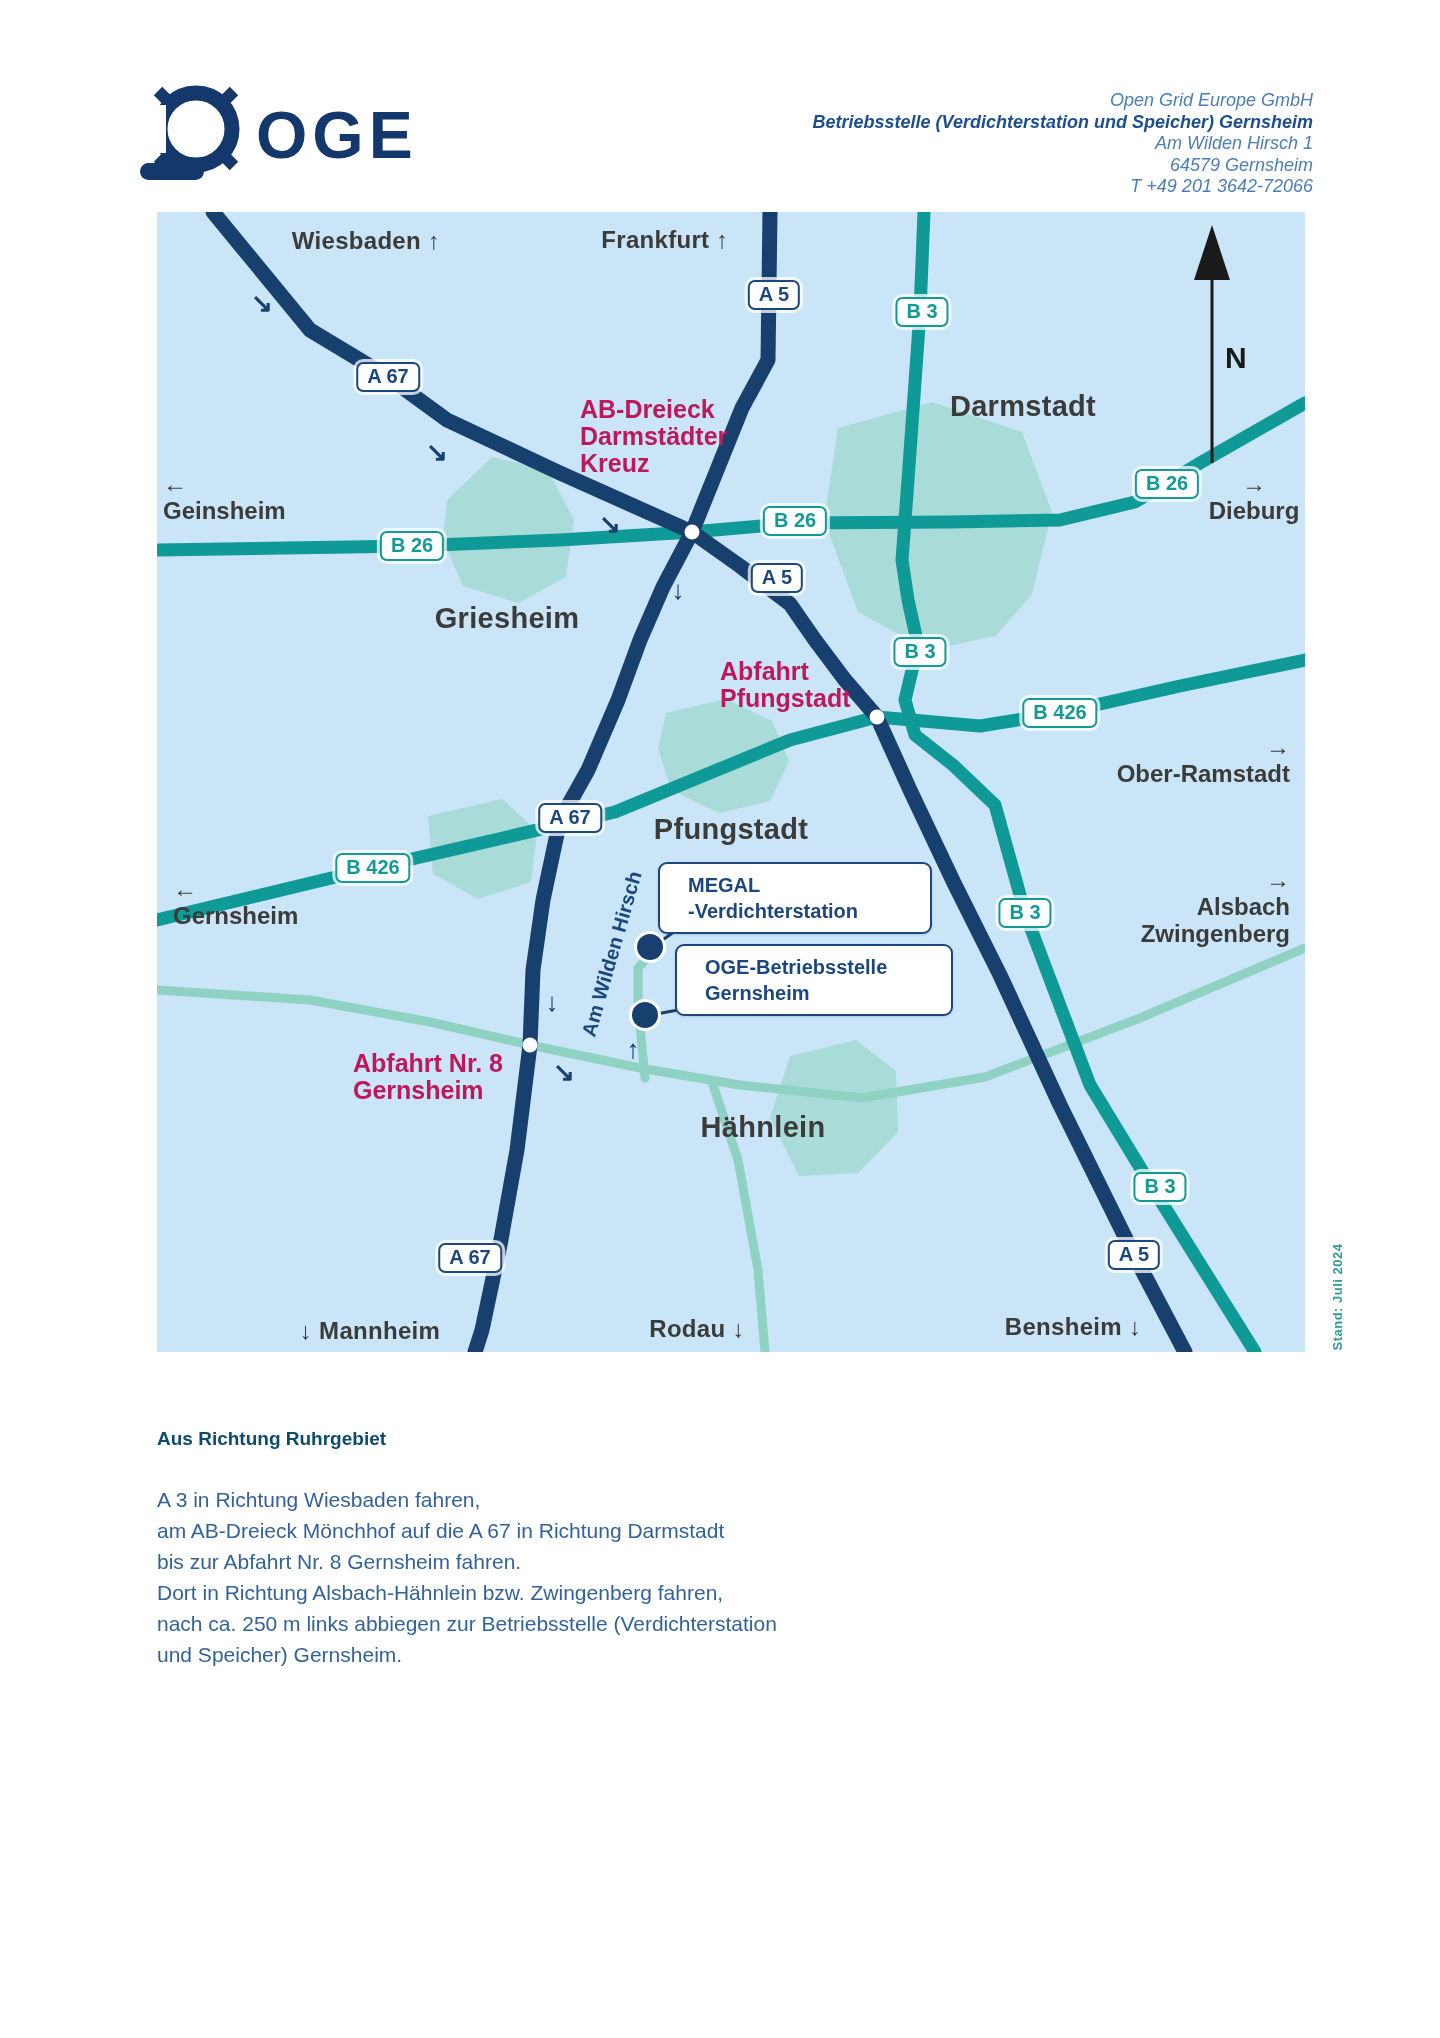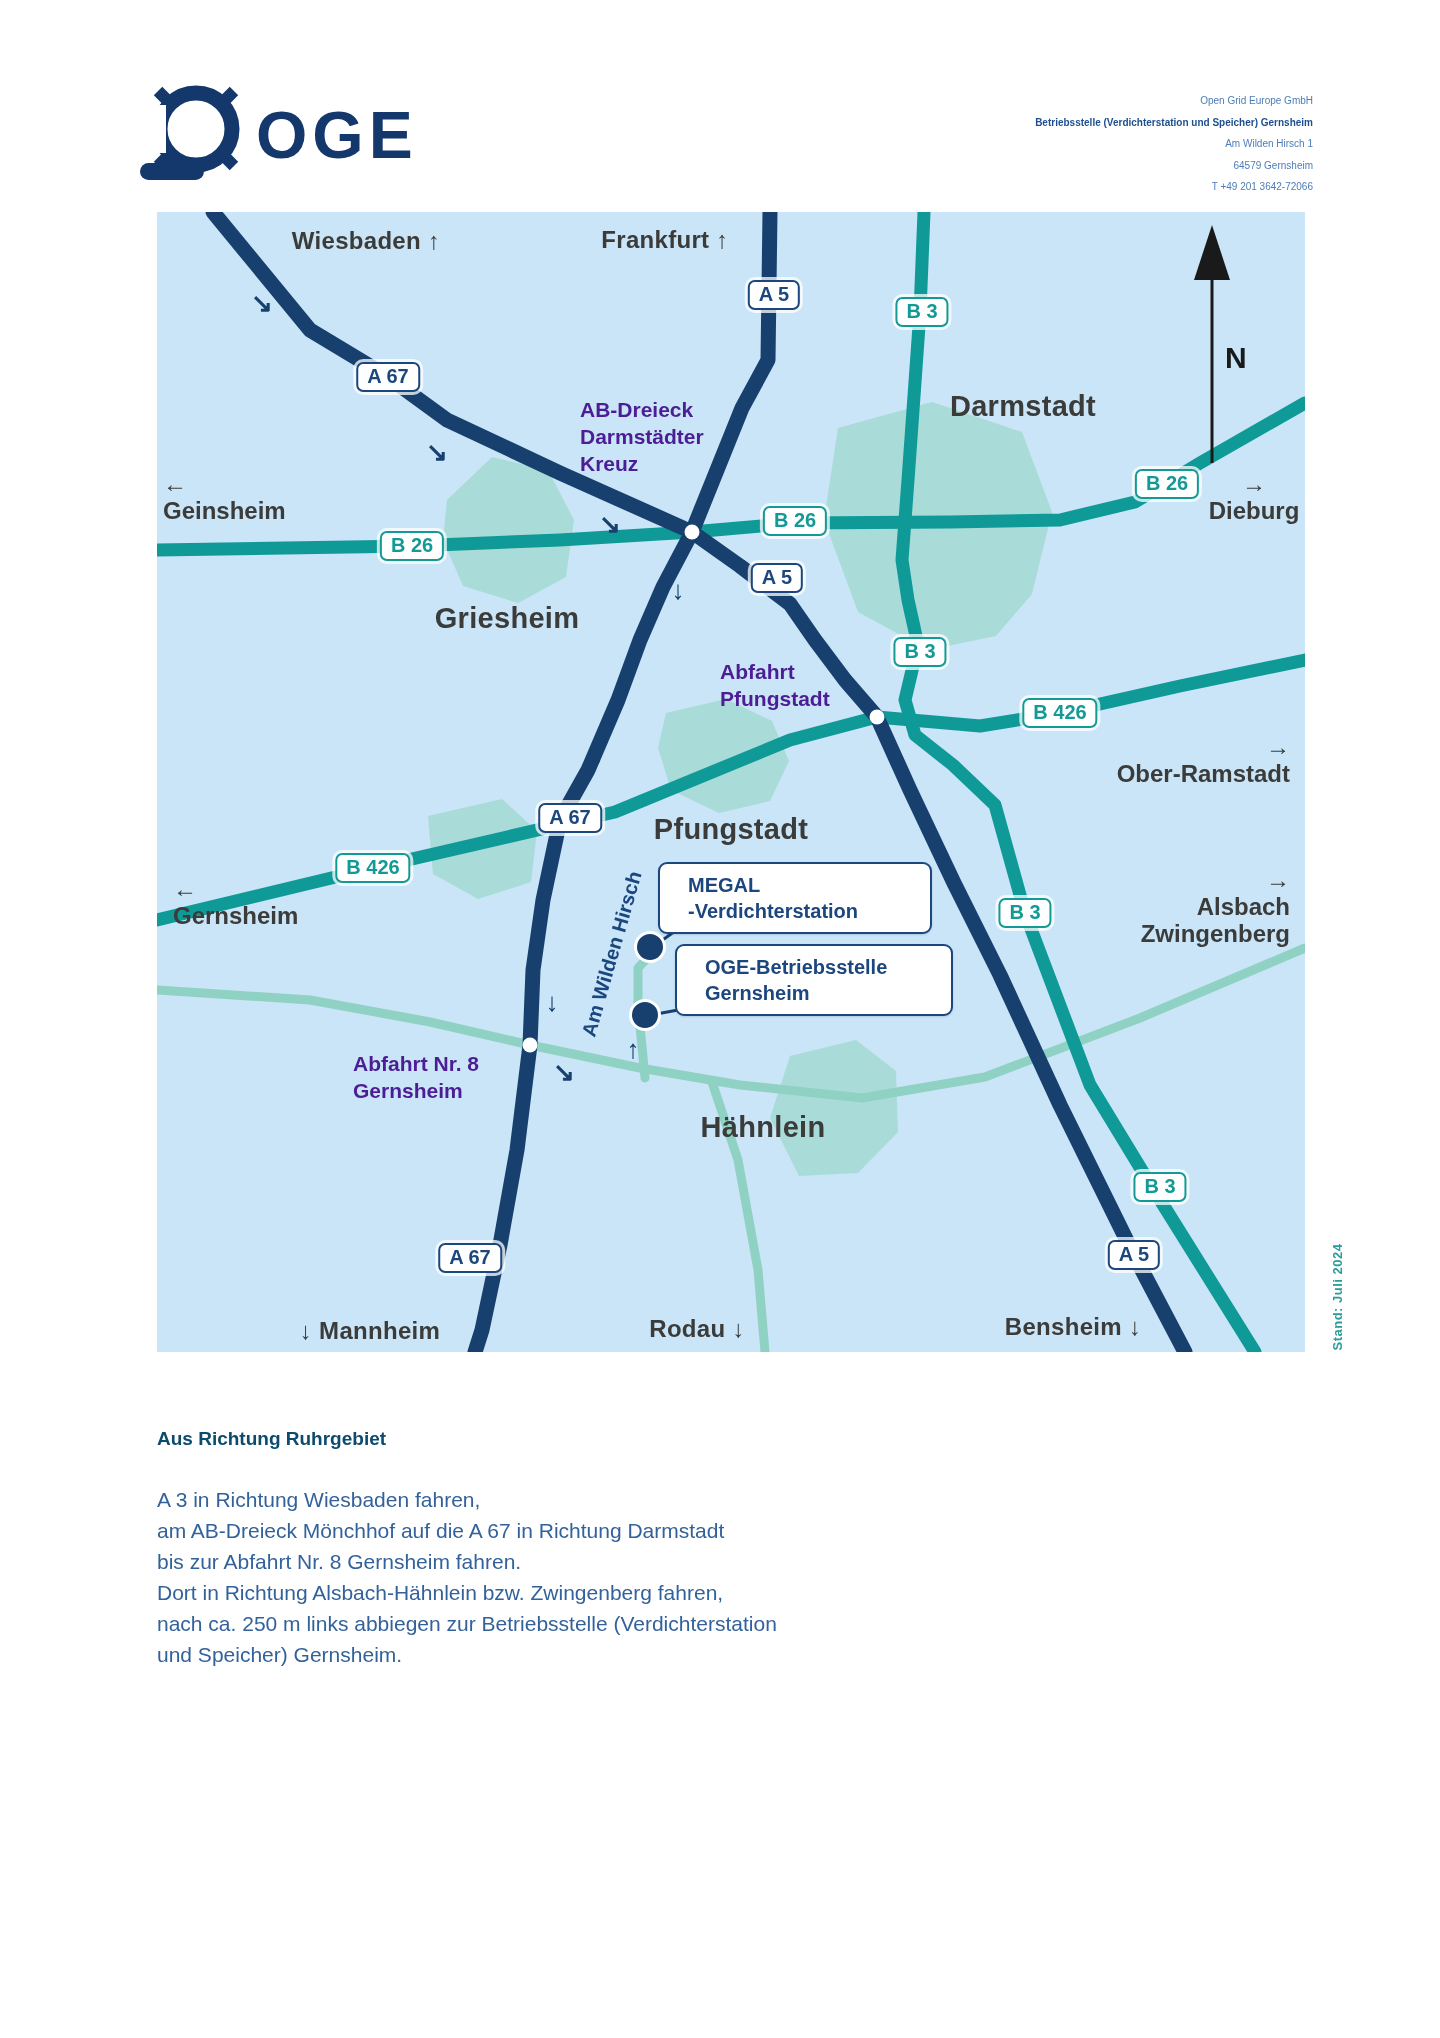--- a/index.html
+++ b/index.html
@@ -1,39 +1,39 @@
 <!DOCTYPE html>
 <html><head>
 <meta charset="utf-8">
 <style>
   html,body{margin:0;padding:0;background:#fff;}
   body{position:relative;width:1440px;height:2038px;overflow:hidden;
        font-family:"Liberation Sans",sans-serif;}
   
   #logo{position:absolute;left:120px;top:50px;width:320px;height:130px;}
   #address{position:absolute;top:90px;right:127px;text-align:right;
-           font-size:10px;line-height:21.5px;color:#4b7db8;}
+           font-size:18px;line-height:21.5px;color:#4b7db8;font-style:italic;}
   #address .bold{font-weight:bold;color:#1d4f90;}
   
   #map{position:absolute;left:157px;top:212px;width:1148px;height:1140px;}
   #map svg.base{position:absolute;left:0;top:0;width:100%;height:100%;}
   svg text{font-family:"Liberation Sans",sans-serif;}
   .badge{position:absolute;transform:translate(-50%,-50%);background:#fff;
          font-weight:bold;font-size:20px;padding:1px 9px 2px;border-radius:7px;
          box-shadow:0 0 0 3px rgba(255,255,255,.75);white-space:nowrap;}
   .badge.a{color:#1c477e;border:2.5px solid #1c477e;}
   .badge.b{color:#149a96;border:2.5px solid #149a96;}
   .city{position:absolute;transform:translate(-50%,-50%);color:#3b3b3a;
         font-weight:bold;font-size:24px;white-space:nowrap;letter-spacing:.3px;}
   .city.big{font-size:29px;}
   .dirblock{position:absolute;color:#3b3b3a;font-weight:bold;font-size:24px;
             line-height:27px;white-space:nowrap;}
   .dirblock.right{text-align:right;}
   .dirblock.center{transform:translateX(-50%);text-align:center;}
-  .navylabel{position:absolute;color:#4c1d95;font-weight:bold;font-size:21px;
+  .navylabel{position:absolute;color:#be185d;font-weight:bold;font-size:25px;
              line-height:27px;white-space:nowrap;}
   .street{position:absolute;transform:translate(-50%,-50%) rotate(-74deg);
           color:#1c477e;font-weight:bold;font-size:20px;white-space:nowrap;}
   .infobox{position:absolute;background:#fff;border:2px solid #1c477e;
            border-radius:9px;padding:8px 28px;color:#1c477e;font-weight:bold;
            font-size:20px;line-height:26px;white-space:nowrap;
            box-shadow:0 1px 2px rgba(20,50,90,.15);}
   .flowarrow{position:absolute;transform:translate(-50%,-50%);
              color:#17406e;font-weight:bold;font-size:26px;}
   .dot{position:absolute;border-radius:50%;transform:translate(-50%,-50%);}

